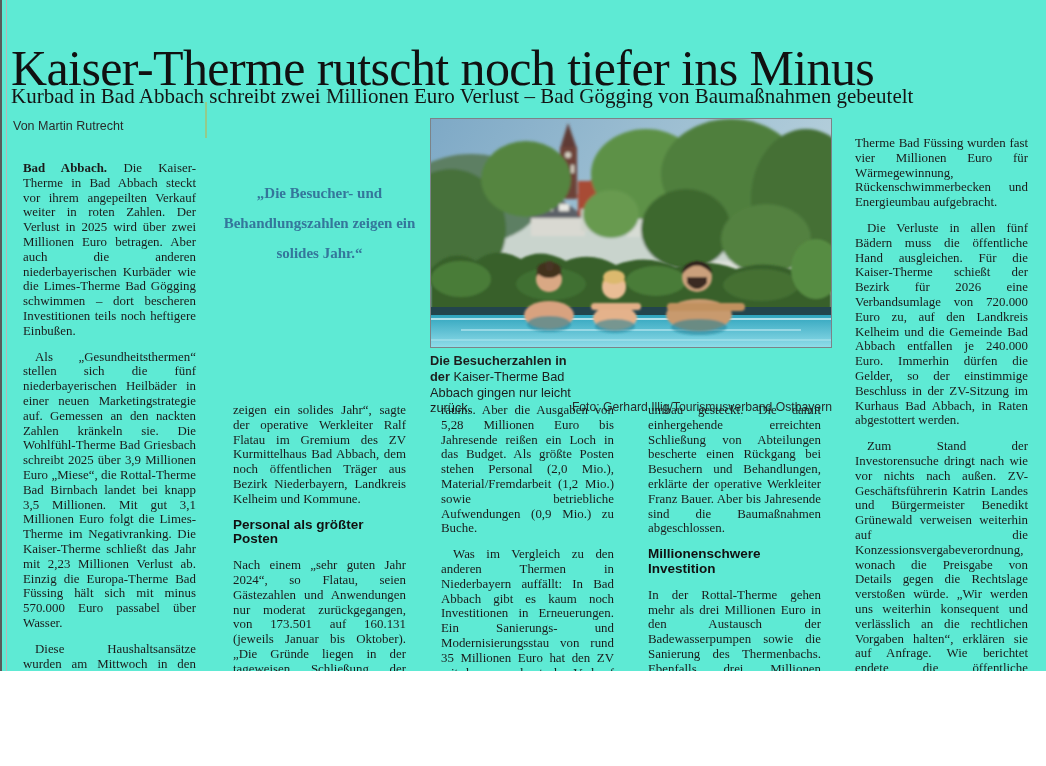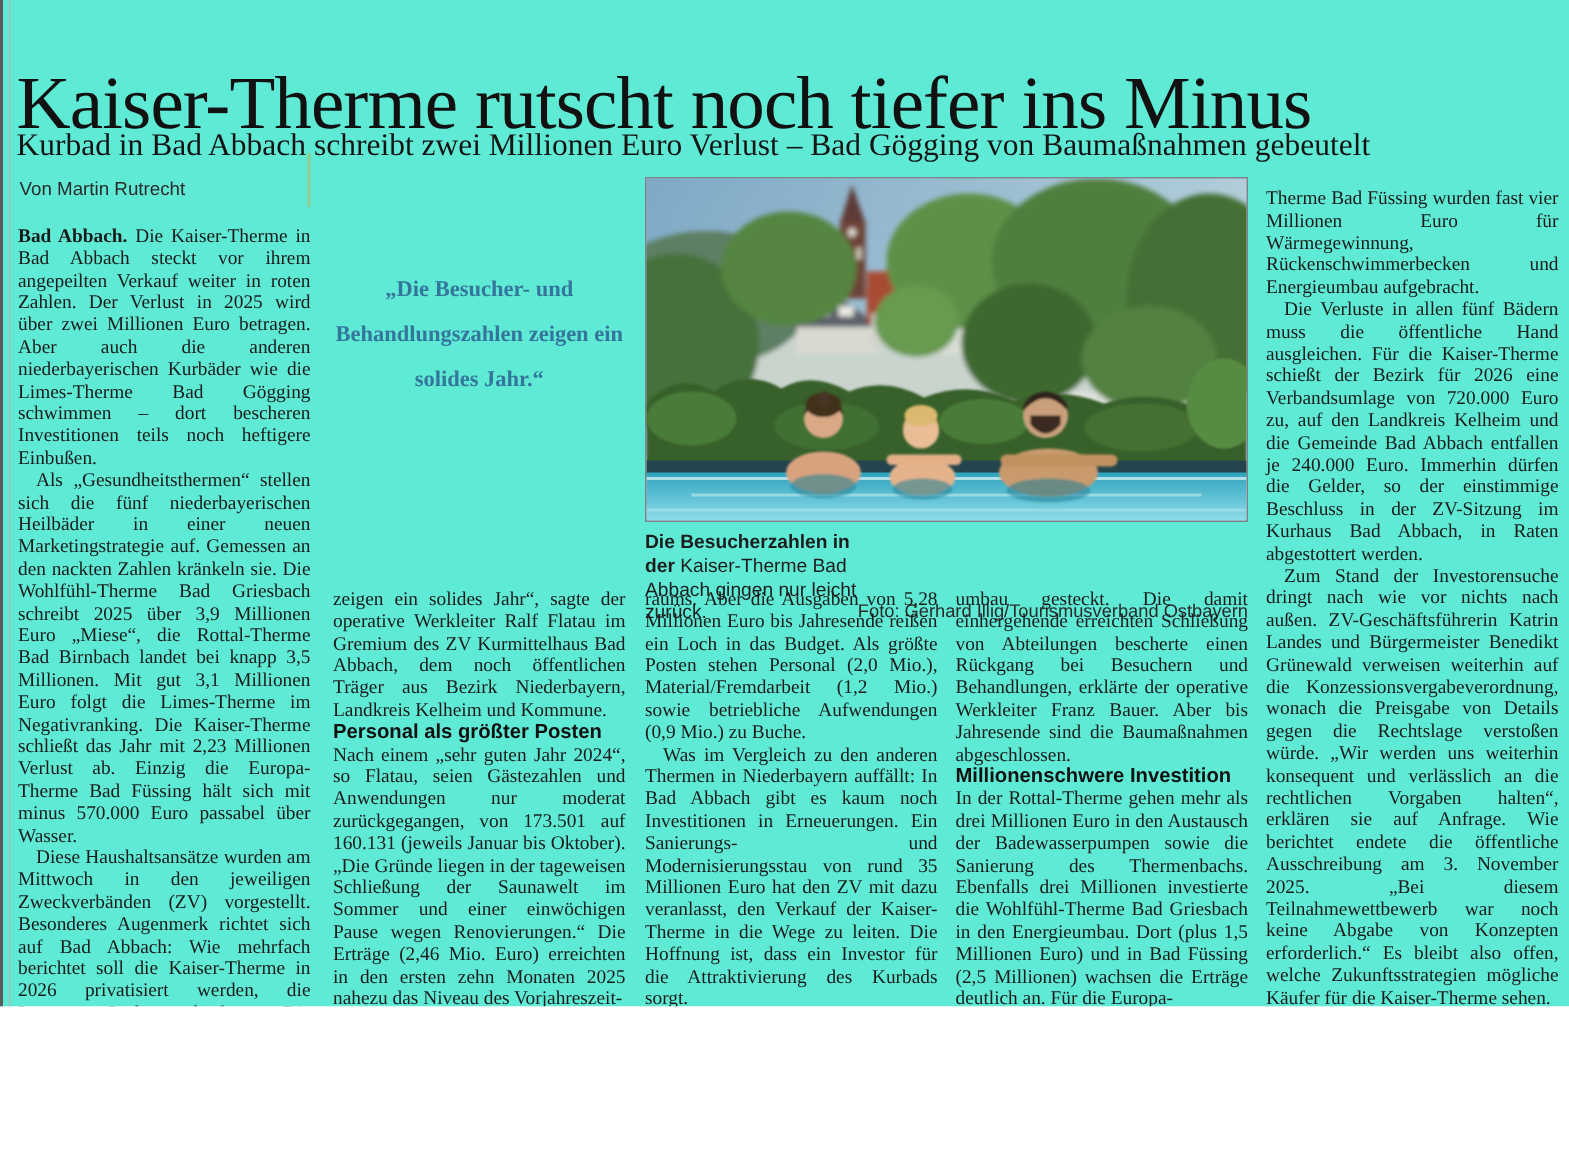--- a/index.html
+++ b/index.html
@@ -13,21 +13,21 @@
 
   .headline{position:absolute;left:11px;top:8px;width:1032px;font-size:50px;line-height:1.04;
             font-weight:400;letter-spacing:-0.6px;white-space:nowrap;color:#111;}
   .subheadline{position:absolute;left:11px;top:84px;width:1032px;font-size:21px;font-weight:400;
             white-space:nowrap;color:#141414;}
   .byline{position:absolute;left:13px;top:119px;font-family:"Liberation Sans",sans-serif;
             font-size:12.5px;color:#2b2b2b;}
 
   .body-col{position:absolute;width:195px;font-size:12.9px;line-height:14.8px;
             text-align:justify;hyphens:auto;-webkit-hyphens:auto;color:#1b1b1b;}
-  .body-col p{margin:0;padding:0;}
+  .body-col p{margin:11px;padding:0;}
   .body-col p.ind{text-indent:12px;}
   .col1{left:12px;top:150px;}
   .col2-body{left:222px;top:392px;}
   .col3{left:430px;top:392px;}
   .col4{left:637px;top:392px;}
   .col5{left:844px;top:125px;}
 
   .sec-subhead{font-family:"Liberation Sans",sans-serif;font-weight:700;font-size:13.5px;
             text-align:left;margin:11px 0 9px 0;text-indent:0;color:#111;}
 

